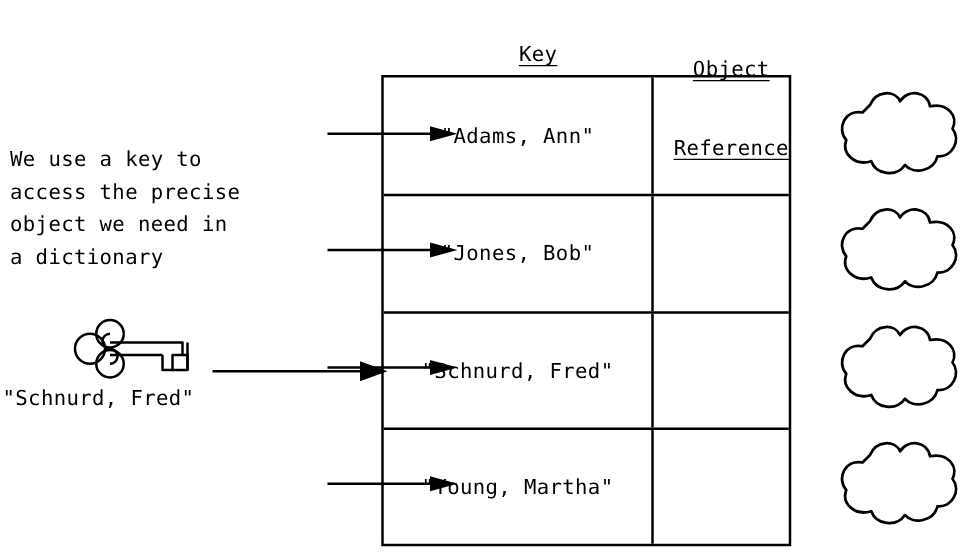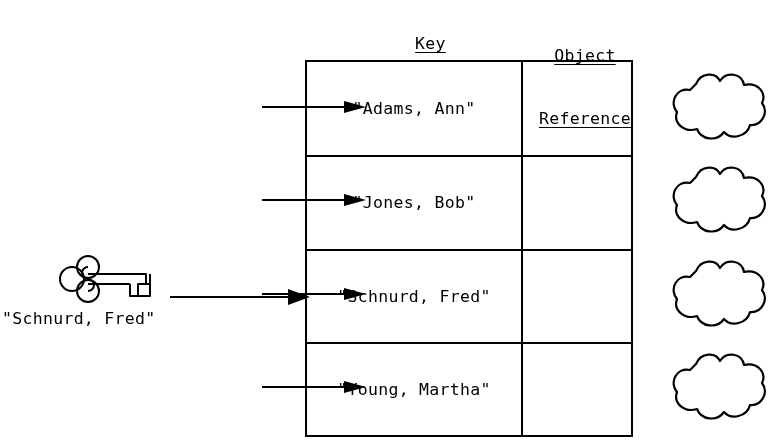--- a/index.html
+++ b/index.html
@@ -156,20 +156,24 @@
     stroke: #000000;
     stroke-width: 2.2;
     stroke-linejoin: round;
   }
 </style>
 </head>
 <body>
 
 <div id="canvas">
 
+  <div id="explanation" class="abs">We use a key to
+access the precise
+object we need in
+a dictionary</div>
 
   <div id="key-icon" class="abs">
     <svg width="100" height="54" viewBox="0 0 100 54">
 
       <circle class="stroke-blk" cx="14" cy="27" r="12"></circle>
       <circle class="stroke-blk" cx="30" cy="15" r="11"></circle>
       <circle class="stroke-blk" cx="30" cy="39" r="11"></circle>
 
       <path class="stroke-blk" d="M 30 15 a 6 6 0 1 0 0 12 a 6 6 0 1 1 0 12"></path>
 

